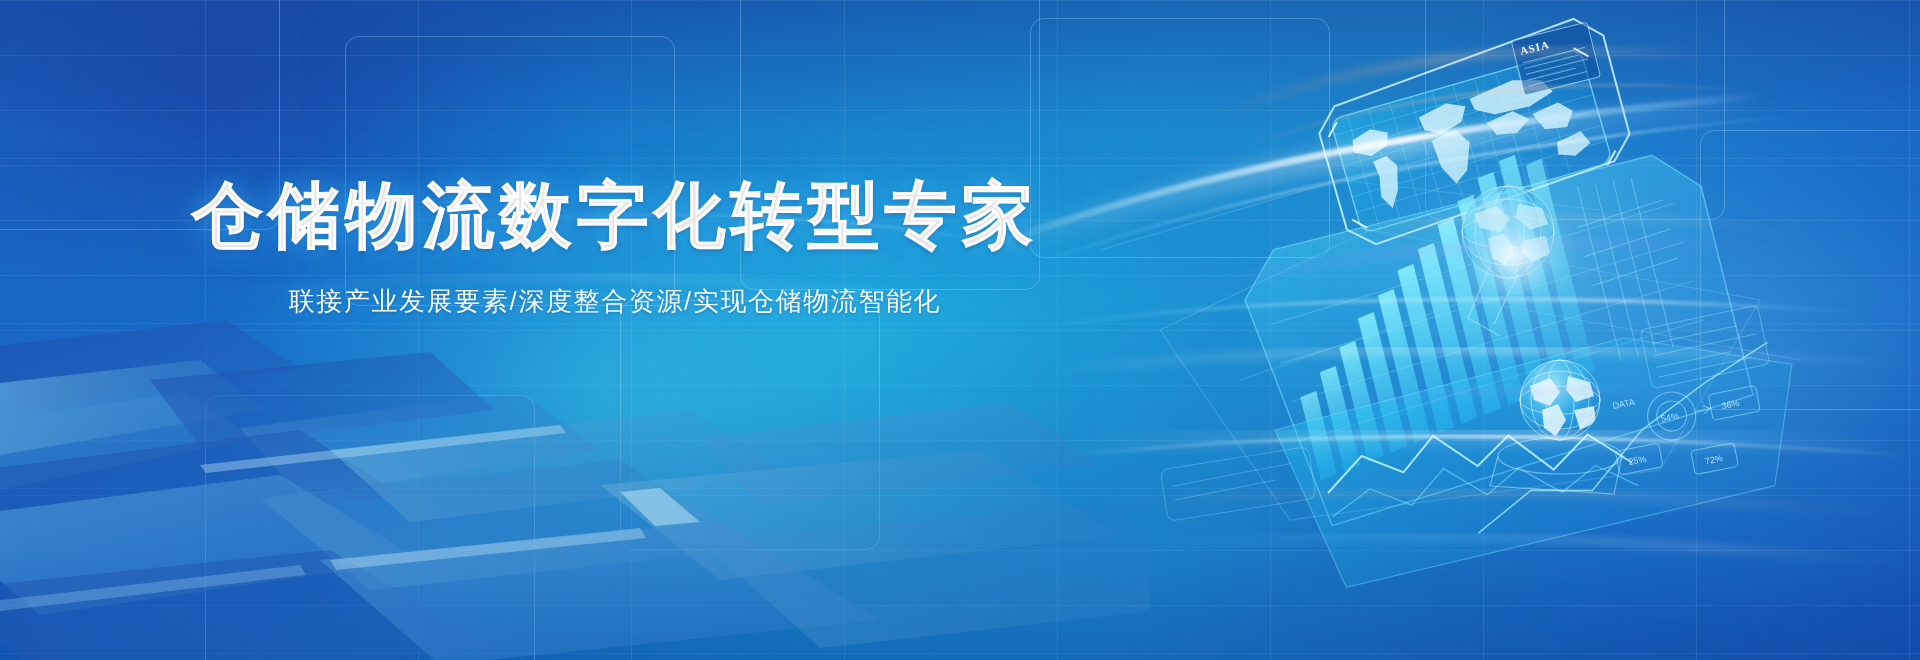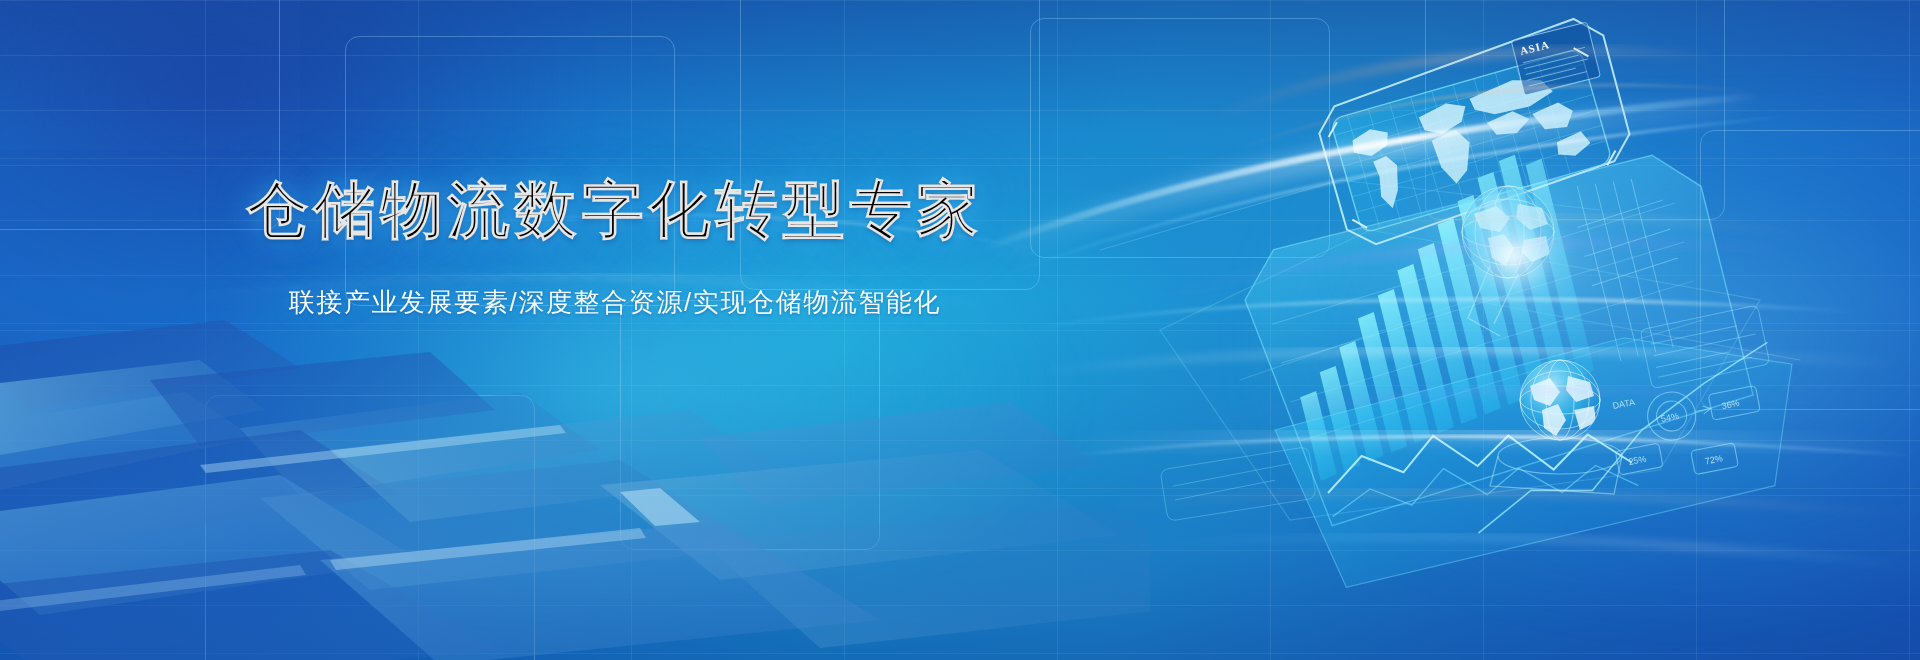--- a/index.html
+++ b/index.html
@@ -68,30 +68,30 @@
     background:radial-gradient(ellipse at center, rgba(180,235,255,.30) 0%, rgba(110,200,245,.10) 42%, rgba(0,0,0,0) 72%);
     filter:blur(16px);}
 
   
   .grain{position:absolute;inset:0;opacity:.085;mix-blend-mode:overlay;pointer-events:none;}
 
   
   .copy{position:absolute;left:0;top:178px;width:1230px;text-align:center;}
   .headline{
     margin:0;
-    font-size:62px;
+    font-size:72px;
     line-height:1.04;
     font-weight:bold;
-    color:#000000;
+    color:#e5e5e5;
     letter-spacing:5px;
     text-shadow:0 0 26px rgba(60,180,245,.70), 0 0 60px rgba(40,150,230,.45), 0 2px 5px rgba(10,50,120,.45);
     -webkit-text-stroke:0.6px rgba(255,255,255,.9);
   }
   .subline{
-    margin:44px 0 0 0;
+    margin:32px 0 0 0;
     font-size:26px;
     line-height:1.3;
     font-weight:normal;
     color:#f2fbff;
     letter-spacing:1.6px;
     text-shadow:0 0 16px rgba(60,175,240,.6), 0 1px 3px rgba(10,50,120,.40);
   }
 
   .asia-label{font-size:11px;font-weight:bold;letter-spacing:1px;}
 </style>

